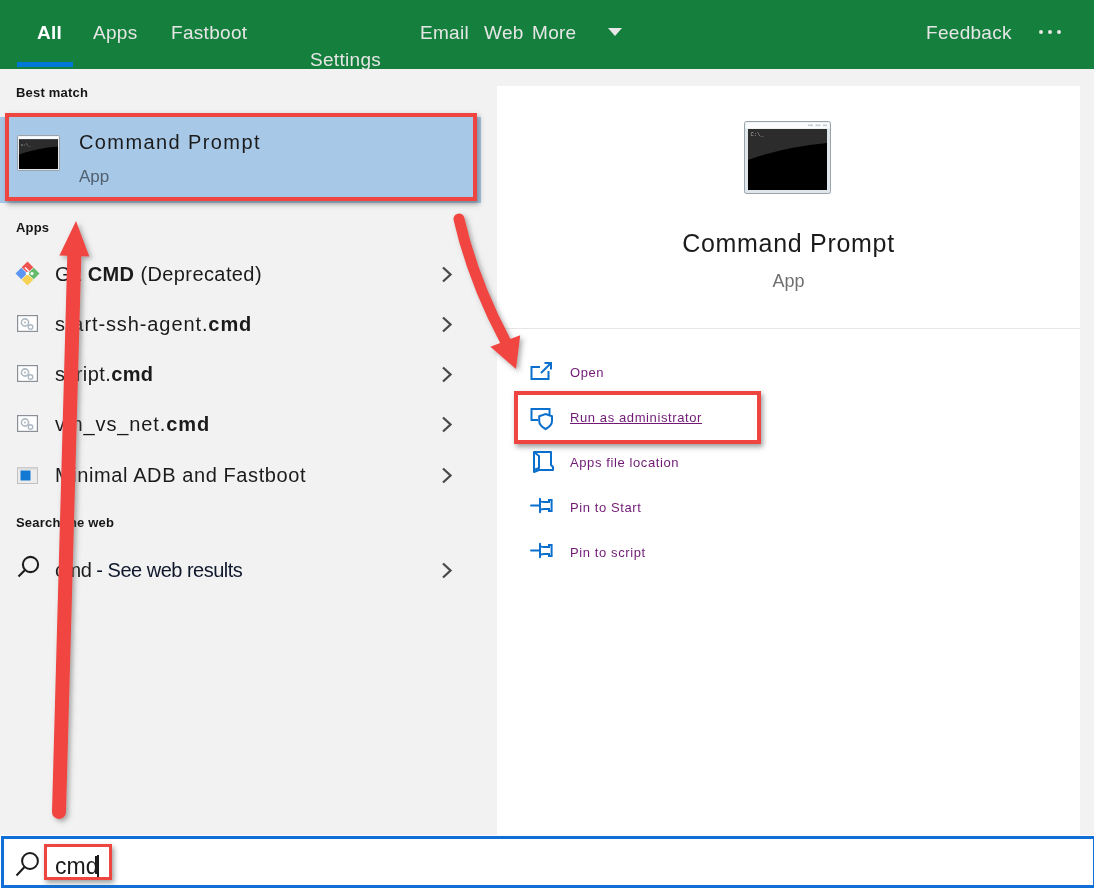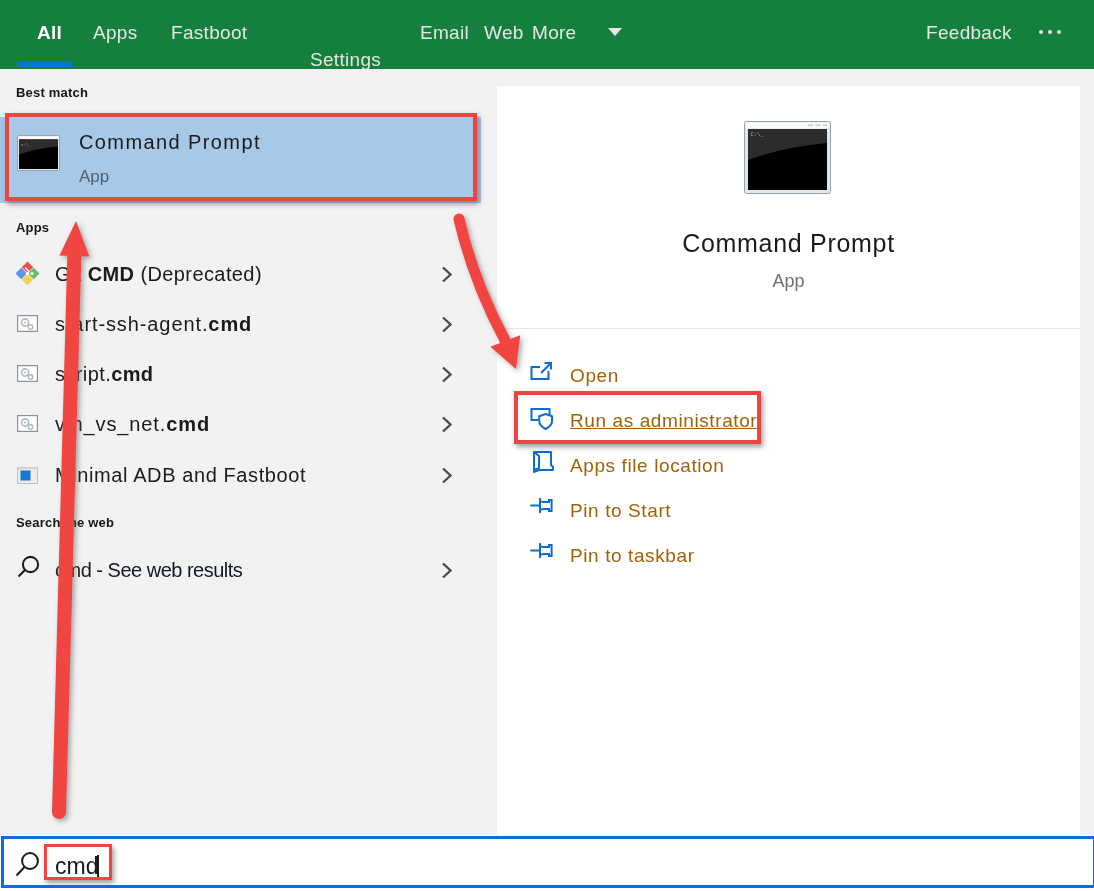--- a/index.html
+++ b/index.html
@@ -17,21 +17,21 @@
   #rightpanel{left:497px;top:86px;width:583px;height:749px;background:#ffffff;}
   #sep{left:497px;top:328px;width:583px;height:1px;background:#e6e6e6;}
   
   .shead{position:absolute;left:16px;font-size:13px;font-weight:bold;color:#161616;letter-spacing:0.2px;}
   #bluerow{left:0;top:117px;width:481px;height:86px;background:#a8c8e8;}
   .row-title{position:absolute;left:55px;font-size:20px;color:#1b1b1b;letter-spacing:0.6px;white-space:nowrap;}
   .chev{position:absolute;left:441px;}
   
   .redrect{position:absolute;border:4px solid #ee4540;box-shadow:2px 3px 5px rgba(80,80,80,0.55);}
   
-  .mtext{position:absolute;left:570px;font-size:19px;color:#a16207;letter-spacing:0.6px;white-space:nowrap;}
+  .mtext{position:absolute;left:570px;font-size:13px;color:#701a75;letter-spacing:0.6px;white-space:nowrap;}
   
   #searchbar{left:0px;top:835px;width:1094px;height:56px;background:#ffffff;}
   #searchbox{left:1px;top:836px;width:1089px;height:46px;background:#fff;border:3px solid #0f6fd6;}
 </style>
 </head>
 <body>
 
 <div class="abs" id="topbar">
   <div class="tab" style="left:37px;color:#ffffff;font-weight:bold;">All</div>
   <div class="tab" style="left:93px;">Apps</div>
@@ -99,21 +99,21 @@
     <path d="M2 8.5 H11"></path>
     <path d="M11 1.8 V15.2"></path>
     <path d="M11 4.4 Q13.5 5.1 15 5.1 H20 V2.9 H22.6 V14.1 H20 V11.9 H15 Q13.5 11.9 11 12.6"></path>
   </g>
 </svg>
 
 <div class="mtext" style="top:365px;">Open</div>
 <div class="mtext" style="top:410px;text-decoration:underline;">Run as administrator</div>
 <div class="mtext" style="top:455px;">Apps file location</div>
 <div class="mtext" style="top:500px;">Pin to Start</div>
-<div class="mtext" style="top:545px;">Pin to taskbar</div>
+<div class="mtext" style="top:545px;">Pin to script</div>
 
 <div class="shead" style="top:85px;">Best match</div>
 <div class="abs" id="bluerow"></div>
 
 <div class="abs" style="left:17px;top:135px;width:43px;height:36px;">
 <svg width="43" height="36" viewBox="0 0 43 36">
   <rect x="0.5" y="0.5" width="42" height="35" rx="1" fill="#e4e9ee" stroke="#9aa1a8"></rect>
   <rect x="1.5" y="1.5" width="40" height="2.6" fill="#fafbfc"></rect>
   <rect x="2" y="4.4" width="39" height="29.6" fill="#000000"></rect>
   <path d="M2 4.4 L41 4.4 L41 11.5 Q21 13 2 19.5 Z" fill="#2c2c2c"></path>

